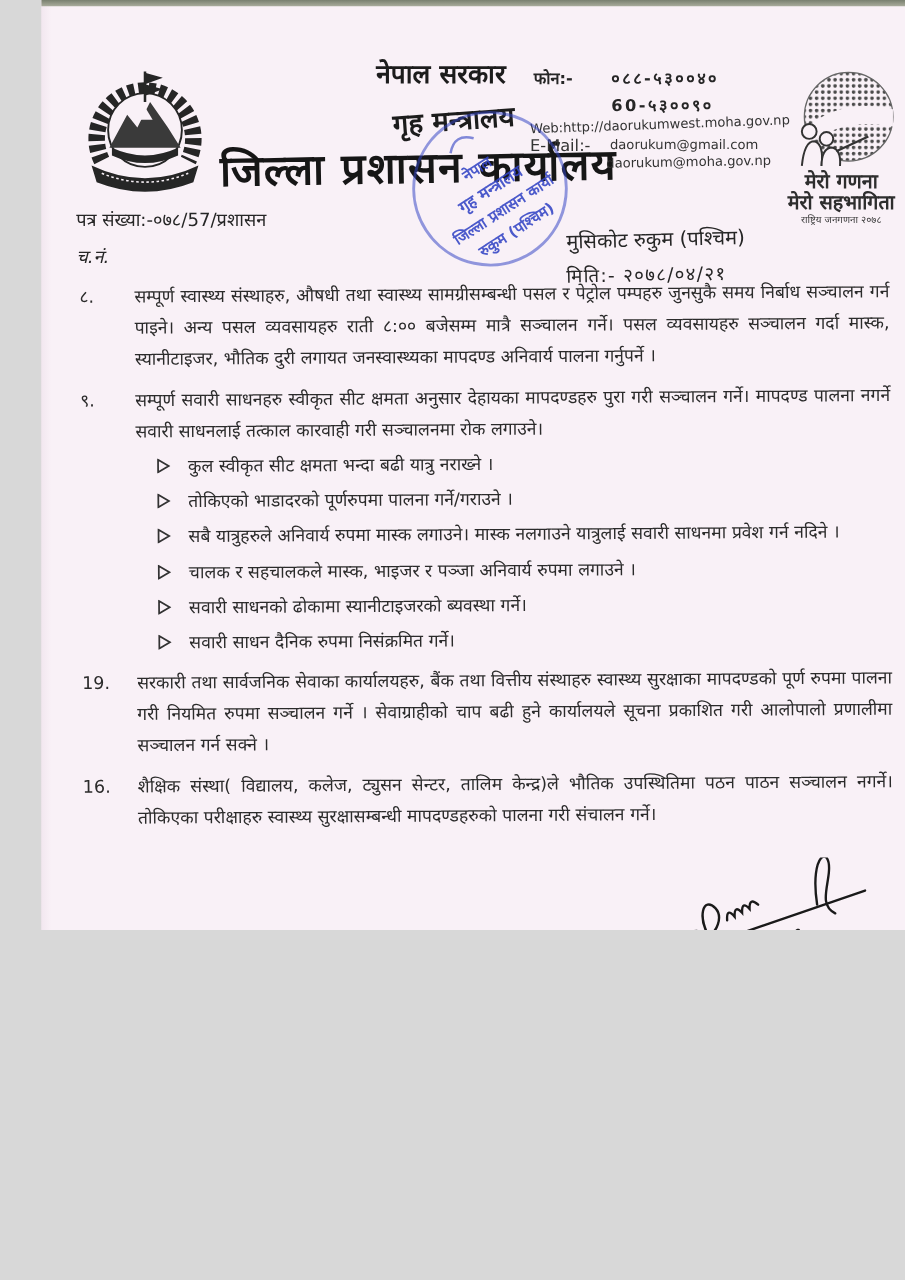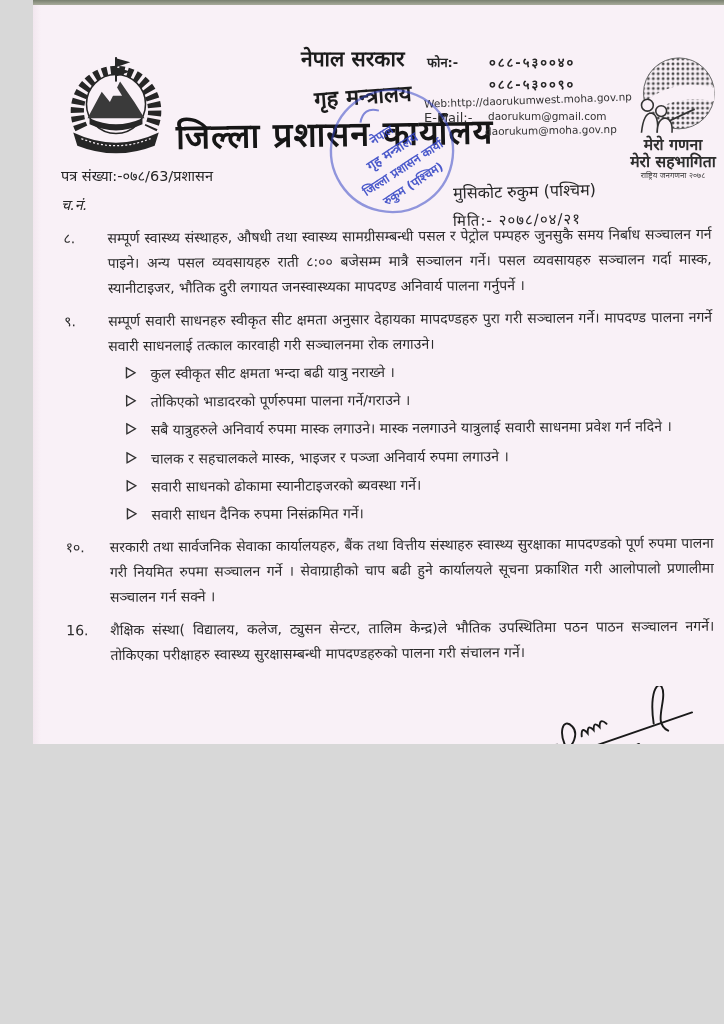--- a/index.html
+++ b/index.html
@@ -69,21 +69,21 @@
     <path d="M14,80 Q56,100 98,80 L94,93 Q56,108 18,93 Z" fill="#262626"></path>
     <path d="M22,86 Q56,100 90,86" stroke="#f9f1f7" stroke-width="1.2" stroke-dasharray="2,2" fill="none"></path>
   </svg>
 
   <div class="abs gov-title">नेपाल सरकार</div>
   <div class="abs ministry">गृह मन्त्रालय</div>
   <div class="abs office-title">जिल्ला प्रशासन कार्यालय</div>
 
   <div class="abs phone-label">फोन:-</div>
   <div class="abs phone-1">०८८-५३००४०</div>
-  <div class="abs phone-2">०८८-५३००९०</div>
+  <div class="abs phone-2">60-५३००९०</div>
   <div class="abs web-line">Web:http://daorukumwest.moha.gov.np</div>
   <div class="abs email-label">E-Mail:-</div>
   <div class="abs email-1">daorukum@gmail.com</div>
   <div class="abs email-2">daorukum@moha.gov.np</div>
 
   <svg class="abs census" viewBox="0 0 124 132" aria-hidden="true">
     <defs>
       <pattern id="dotpat" width="5" height="5" patternUnits="userSpaceOnUse">
         <circle cx="2" cy="2" r="1.5" fill="#4a4a4a"></circle>
       </pattern>
@@ -102,21 +102,21 @@
 
   <svg class="abs round-stamp" viewBox="0 0 142 142" aria-hidden="true">
     <circle cx="71" cy="71" r="61" fill="none" stroke="#3445c5" stroke-width="2.4" opacity="0.6"></circle>
     <path d="M60,30 q11,-12 22,0" fill="none" stroke="#3445c5" stroke-width="2" opacity="0.7"></path>
     <text x="71" y="56" text-anchor="middle" font-size="12" font-weight="bold" fill="#3445c5">नेपाल</text>
     <text x="71" y="76" text-anchor="middle" font-size="13" font-weight="bold" fill="#3445c5">गृह मन्त्रालय</text>
     <text x="71" y="95" text-anchor="middle" font-size="12" font-weight="bold" fill="#3445c5">जिल्ला प्रशासन कार्या</text>
     <text x="71" y="114" text-anchor="middle" font-size="12" font-weight="bold" fill="#3445c5">रुकुम (पश्चिम)</text>
   </svg>
 
-  <div class="abs ref-no">पत्र संख्या:-०७८/63/प्रशासन</div>
+  <div class="abs ref-no">पत्र संख्या:-०७८/57/प्रशासन</div>
   <div class="abs ch-no">च.नं.</div>
   <div class="abs place">मुसिकोट रुकुम (पश्चिम)</div>
   <div class="abs date-line">मिति:- २०७८/०४/२१</div>
 
   <div class="abs body">
 
     <div class="item">
       <span class="num">८.</span>
       <span class="txt">सम्पूर्ण स्वास्थ्य संस्थाहरु, औषधी तथा स्वास्थ्य सामग्रीसम्बन्धी पसल र पेट्रोल पम्पहरु जुनसुकै समय निर्बाध सञ्चालन गर्न पाइने। अन्य पसल व्यवसायहरु राती ८:०० बजेसम्म मात्रै सञ्चालन गर्ने।  पसल व्यवसायहरु सञ्चालन गर्दा मास्क, स्यानीटाइजर, भौतिक दुरी लगायत जनस्वास्थ्यका मापदण्ड अनिवार्य पालना गर्नुपर्ने ।</span>
     </div>
@@ -158,21 +158,21 @@
         <div class="bullet">
           <svg class="bmark" viewBox="0 0 12 12">
               <path d="M2,1 L10.5,6 L2,11 Z" fill="none" stroke="#333" stroke-width="1.4"></path>
             </svg>
           <span>सवारी साधन दैनिक रुपमा निसंक्रमित गर्ने।</span>
         </div>
       </div>
     </div>
 
     <div class="item">
-      <span class="num">१०.</span>
+      <span class="num">19.</span>
       <span class="txt">सरकारी तथा सार्वजनिक सेवाका कार्यालयहरु, बैंक तथा वित्तीय संस्थाहरु स्वास्थ्य सुरक्षाका मापदण्डको पूर्ण रुपमा पालना गरी नियमित रुपमा सञ्चालन गर्ने । सेवाग्राहीको चाप बढी हुने कार्यालयले सूचना प्रकाशित गरी आलोपालो प्रणालीमा सञ्चालन गर्न सक्ने ।</span>
     </div>
 
     <div class="item">
       <span class="num">16.</span>
       <span class="txt">शैक्षिक संस्था( विद्यालय, कलेज, ट्युसन सेन्टर, तालिम केन्द्र)ले भौतिक उपस्थितिमा पठन पाठन सञ्चालन नगर्ने।  तोकिएका परीक्षाहरु स्वास्थ्य सुरक्षासम्बन्धी मापदण्डहरुको पालना गरी संचालन गर्ने।</span>
     </div>
   </div>
 
   <svg class="abs sig-svg" viewBox="0 0 200 94" aria-hidden="true">

